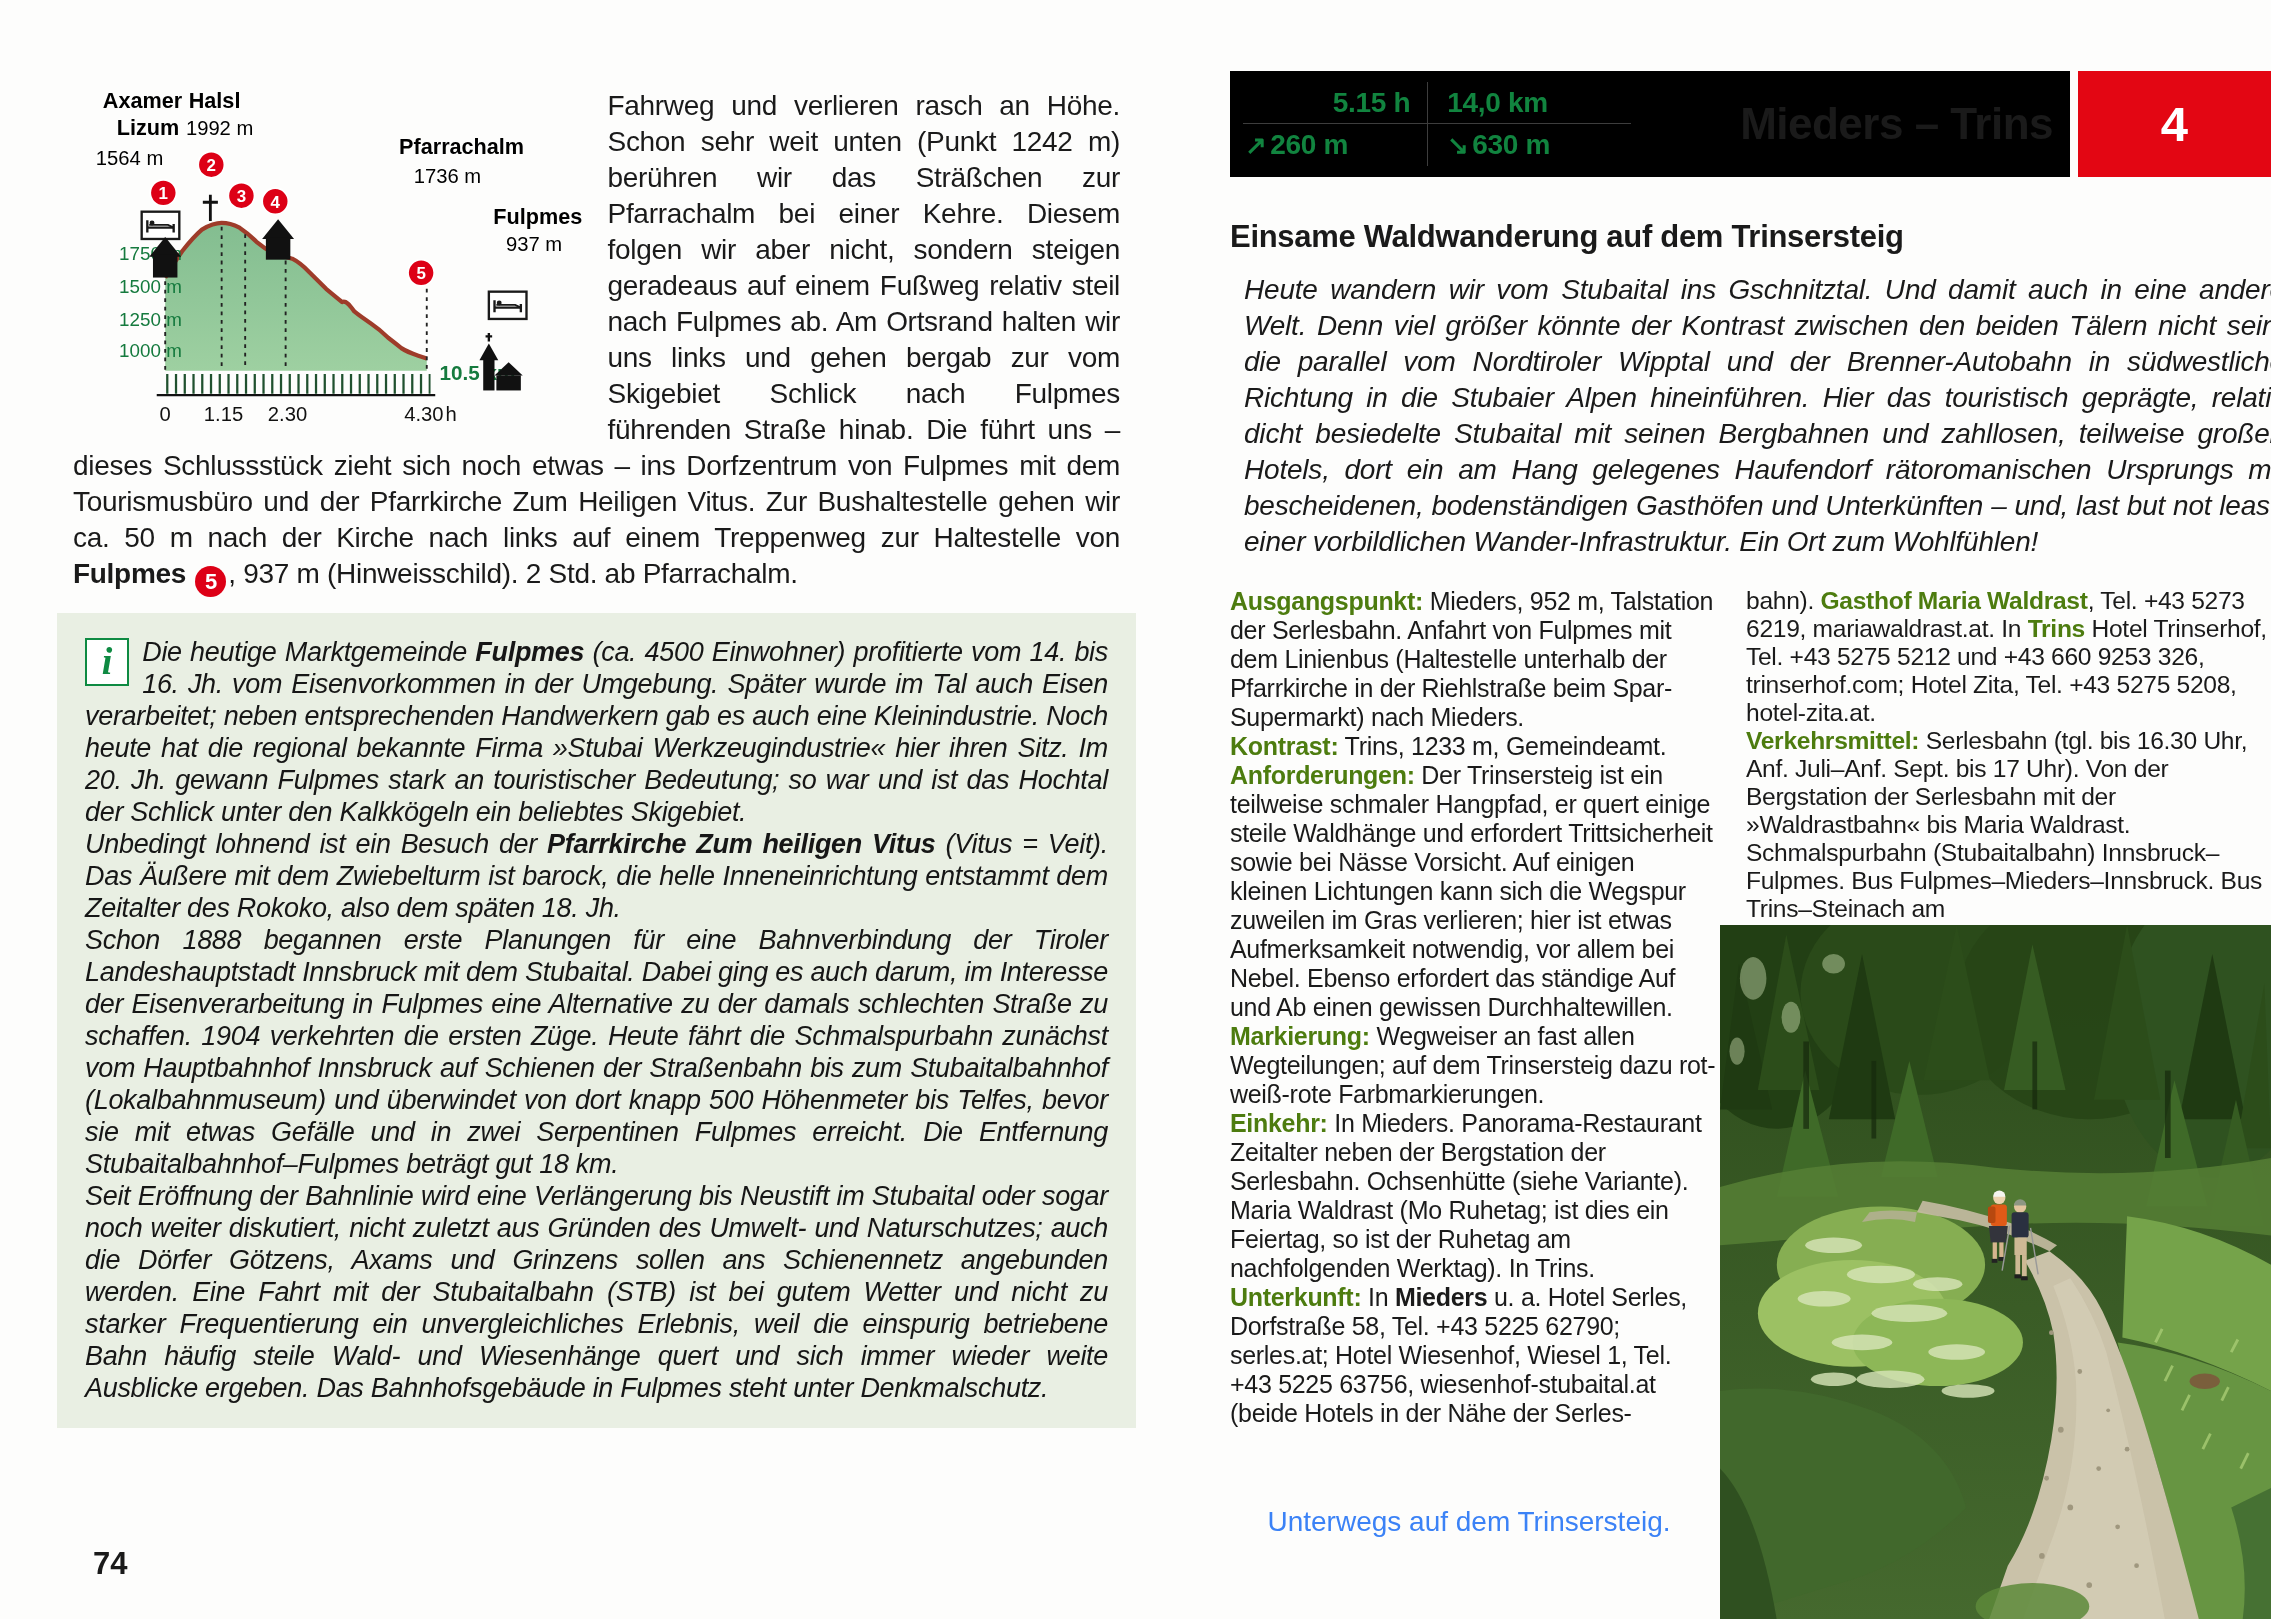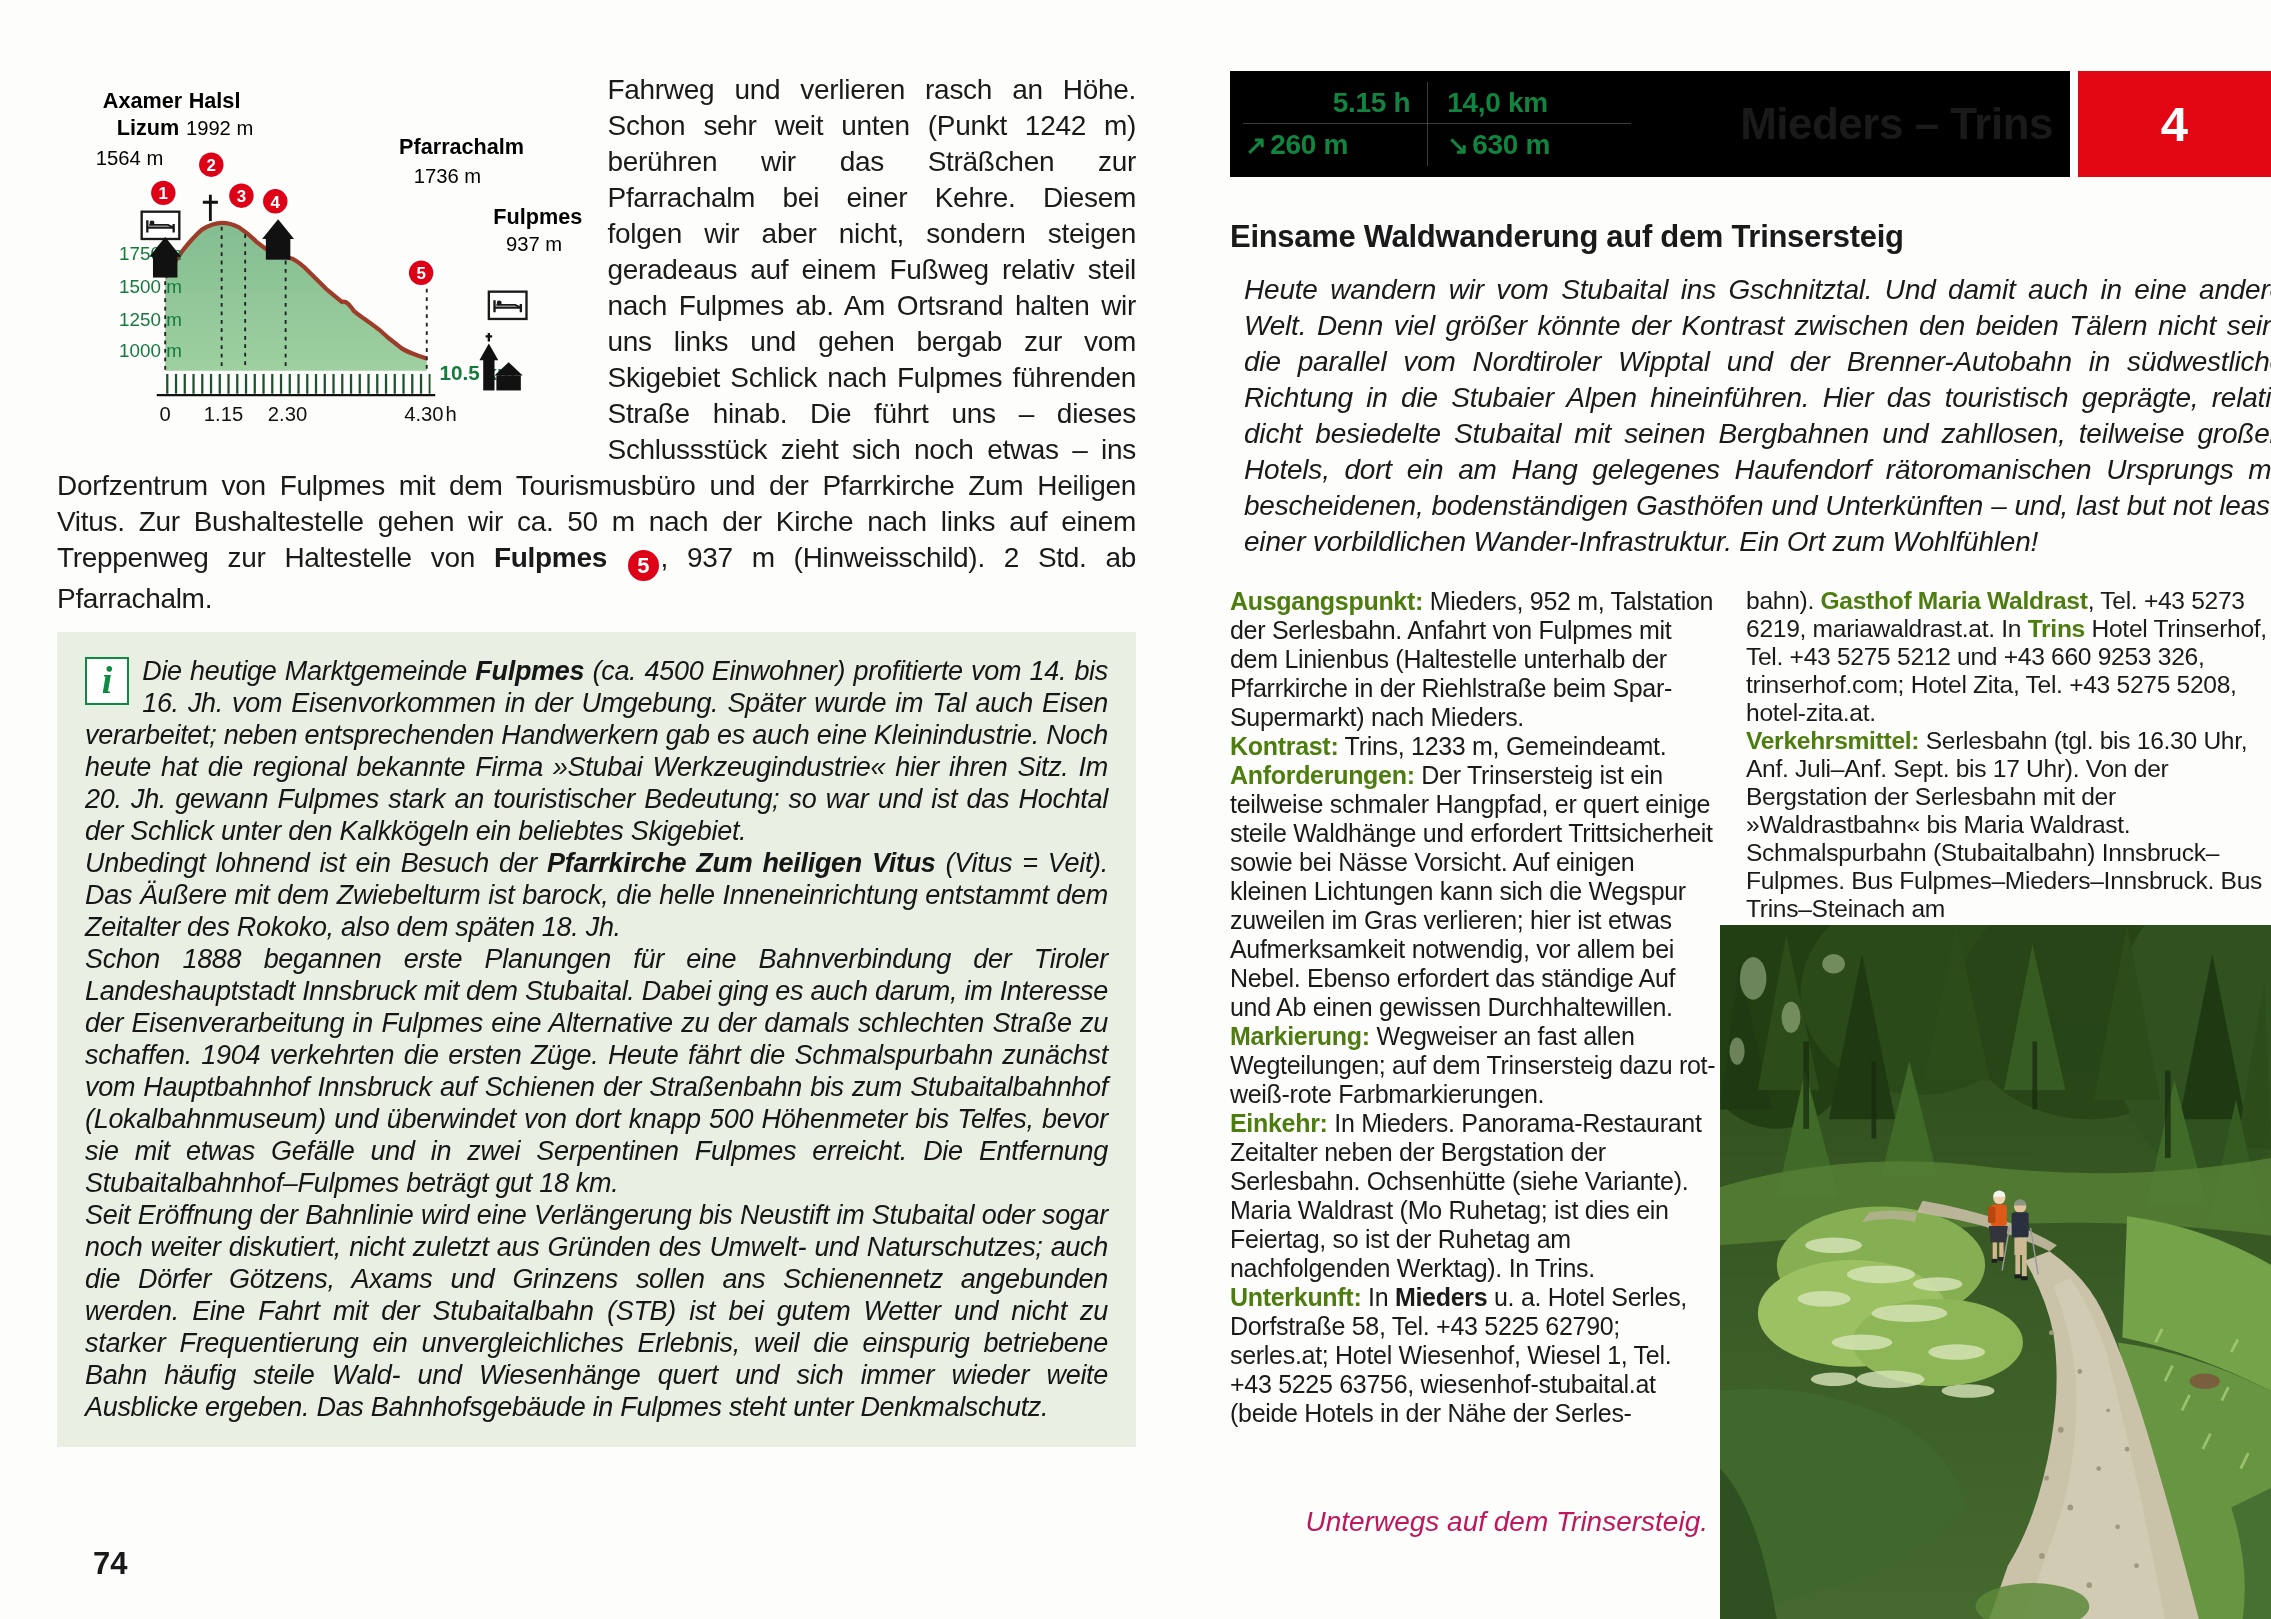--- a/index.html
+++ b/index.html
@@ -3,21 +3,21 @@
 <meta charset="utf-8">
 <style>
   html,body{margin:0;padding:0;}
   body{width:2271px;height:1619px;position:relative;background:#fdfdfc;
        font-family:"Liberation Sans",sans-serif;color:#1a1a1a;overflow:hidden;}
   .page-left{position:absolute;left:57px;top:59px;width:1079px;}
   .page-right{position:absolute;left:1230px;top:71px;width:1041px;height:1548px;}
 
   
   svg.chart{float:left;width:541px;height:375px;margin:0 9.5px 3.8px 0;}
-  .lead{font-size:28px;line-height:36px;text-align:justify;padding-top:13.2px;margin:0;
+  .lead{font-size:28px;line-height:36px;text-align:justify;padding-top:13.2px;margin:16px;
         letter-spacing:-0.3px;}
   .b{font-weight:bold;}
   .marker-inline{display:inline-block;width:31px;height:31px;border-radius:50%;
         background:#dd0016;color:#fff;text-align:center;line-height:31px;font-weight:bold;
         font-size:22px;vertical-align:-5.7px;margin:0 1.9px;font-style:normal;}
 
   
   .infobox{clear:both;margin-top:15px;background:#e9efe3;padding:23px 28px 24.6px 28px;
         font-style:italic;font-size:27px;line-height:32px;text-align:justify;color:#161616;
         letter-spacing:-0.3px;}
@@ -54,22 +54,22 @@
         line-height:36px;text-align:justify;margin:14px;letter-spacing:-0.2px;}
 
   .dcol1{position:absolute;left:0;top:516px;width:486px;font-size:25px;line-height:29px;
         letter-spacing:-0.3px;}
   .dcol2{position:absolute;left:516px;top:516px;width:526px;height:341px;overflow:hidden;
         font-size:24.6px;line-height:28px;letter-spacing:-0.3px;}
   .dlabel,.dgreen{color:#4d7c0f;font-weight:bold;}
   .dbold{font-weight:bold;}
 
   svg.photo{position:absolute;left:490px;top:854px;width:551px;height:695px;}
-  .caption{position:absolute;left:0;top:1435px;width:478px;text-align:right;
-        font-style:italic;font-size:28px;color:#be185d;}
+  .caption{position:absolute;left:0;top:1435px;width:478px;text-align:center;
+        font-size:28px;color:#3b82f6;}
 </style>
 </head>
 <body>
 
 <div class="page-left">
 
   <svg class="chart" viewBox="0 0 575 398">
     <defs>
       <linearGradient id="gfill" x1="0" y1="0" x2="0" y2="1">
         <stop offset="0" stop-color="#83bd90"></stop>

